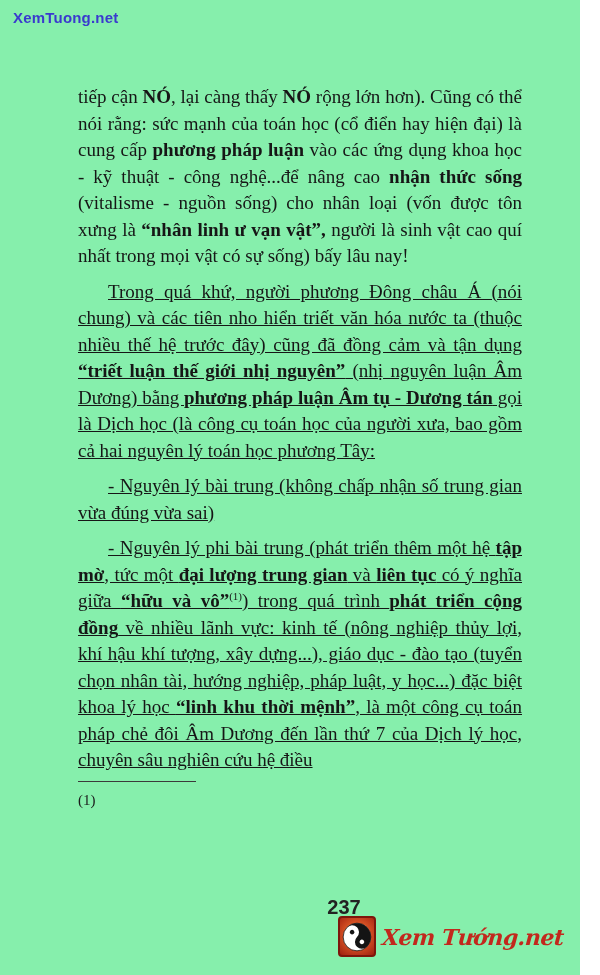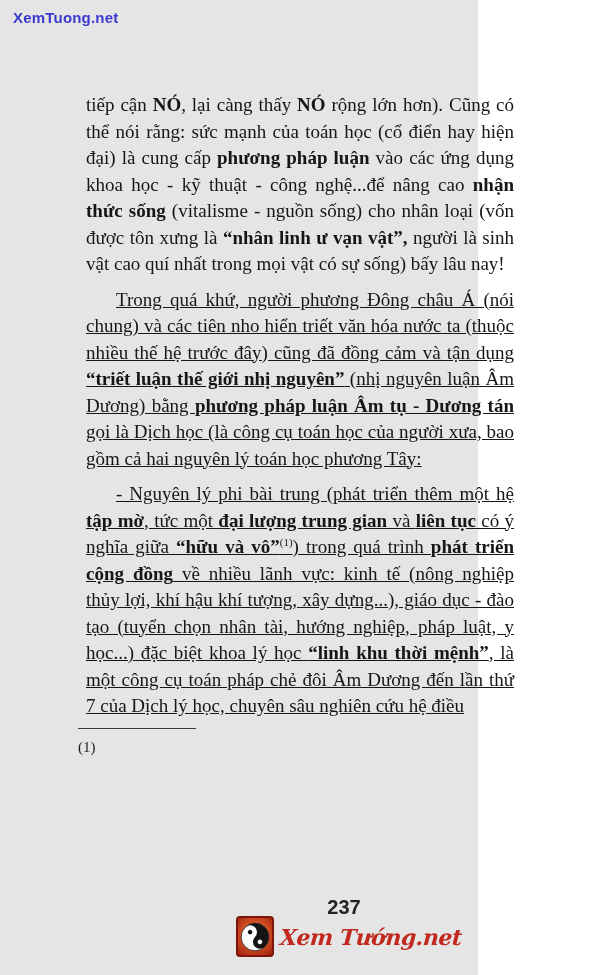--- a/index.html
+++ b/index.html
@@ -3,41 +3,41 @@
 <meta charset="utf-8">
 <style>
   html, body {
     margin: 0; padding: 0;
     width: 600px; height: 975px;
     background: #ffffff;
     overflow: hidden;
   }
   .page {
     position: relative;
-    width: 478px; height: 975px;
-    background: #e5e5e5;
+    width: 580px; height: 975px;
+    background: #86efac;
     font-family: "Liberation Serif", serif;
     color: #161616;
   }
   .watermark {
     position: absolute;
     top: 9px; left: 13px;
     font-family: "Liberation Sans", sans-serif;
     font-weight: 600;
     font-size: 15px;
     color: #3a3ace;
     letter-spacing: 0.2px;
   }
   .body-text {
     position: absolute;
     top: 84px; left: 78px;
     width: 444px;
   }
   .para {
-    margin: 8px;
+    margin: 0;
     font-size: 19px;
     line-height: 26.5px;
     text-align: justify;
     color: #161616;
   }
   .para + .para { margin-top: 9px; text-decoration: underline; }
   .para.indented { text-indent: 30px; }
   .bold { font-weight: bold; }
   sup { font-size: 0.58em; line-height: 0; vertical-align: super; }
   .footnote-divider {
@@ -97,20 +97,21 @@
 </head>
 <body>
 
 <div class="page">
 
   <div class="watermark">XemTuong.net</div>
 
   <div class="body-text">
     <p class="para"><span>tiếp cận </span><span class="bold">NÓ</span><span>, lại càng thấy </span><span class="bold">NÓ</span><span> rộng lớn hơn). Cũng có thể nói rằng: sức mạnh của toán học (cổ điển hay hiện đại) là cung cấp </span><span class="bold">phương pháp luận</span><span> vào các ứng dụng khoa học - kỹ thuật - công nghệ...để nâng cao </span><span class="bold">nhận thức sống</span><span> (vitalisme - nguồn sống) cho nhân loại (vốn được tôn xưng là </span><span class="bold">“nhân linh ư vạn vật”,</span><span> người là sinh vật cao quí nhất trong mọi vật có sự sống) bấy lâu nay!</span></p>
     <p class="para indented"><span>Trong quá khứ, người phương Đông châu Á (nói chung) và các tiên nho hiển triết văn hóa nước ta (thuộc nhiều thế hệ trước đây) cũng đã đồng cảm và tận dụng </span><span class="bold">“triết luận thế giới nhị nguyên”</span><span> (nhị nguyên luận Âm Dương) bằng </span><span class="bold">phương pháp luận Âm tụ - Dương tán</span><span> gọi là Dịch học (là công cụ toán học của người xưa, bao gồm cả hai nguyên lý toán học phương Tây:</span></p>
+    <p class="para indented"><span>- Nguyên lý bài trung (không chấp nhận số trung gian vừa đúng vừa sai)</span></p>
     <p class="para indented"><span>- Nguyên lý phi bài trung (phát triển thêm một hệ </span><span class="bold">tập mờ</span><span>, tức một </span><span class="bold">đại lượng trung gian</span><span> và </span><span class="bold">liên tục</span><span> có ý nghĩa giữa </span><span class="bold">“hữu và vô”</span><sup>(1)</sup><span>) trong quá trình </span><span class="bold">phát triển cộng đồng</span><span> về nhiều lãnh vực: kinh tế (nông nghiệp thủy lợi, khí hậu khí tượng, xây dựng...), giáo dục - đào tạo (tuyển chọn nhân tài, hướng nghiệp, pháp luật, y học...) đặc biệt khoa lý học </span><span class="bold">“linh khu thời mệnh”</span><span>, là một công cụ toán pháp chẻ đôi Âm Dương đến lần thứ 7 của Dịch lý học, chuyên sâu nghiên cứu hệ điều</span></p>
 
     <div class="footnote-divider"></div>
 
     <div class="footnote">
       <span class="fn-marker">(1)</span>
     </div>
   </div>
 
   <div class="page-number">237</div>

